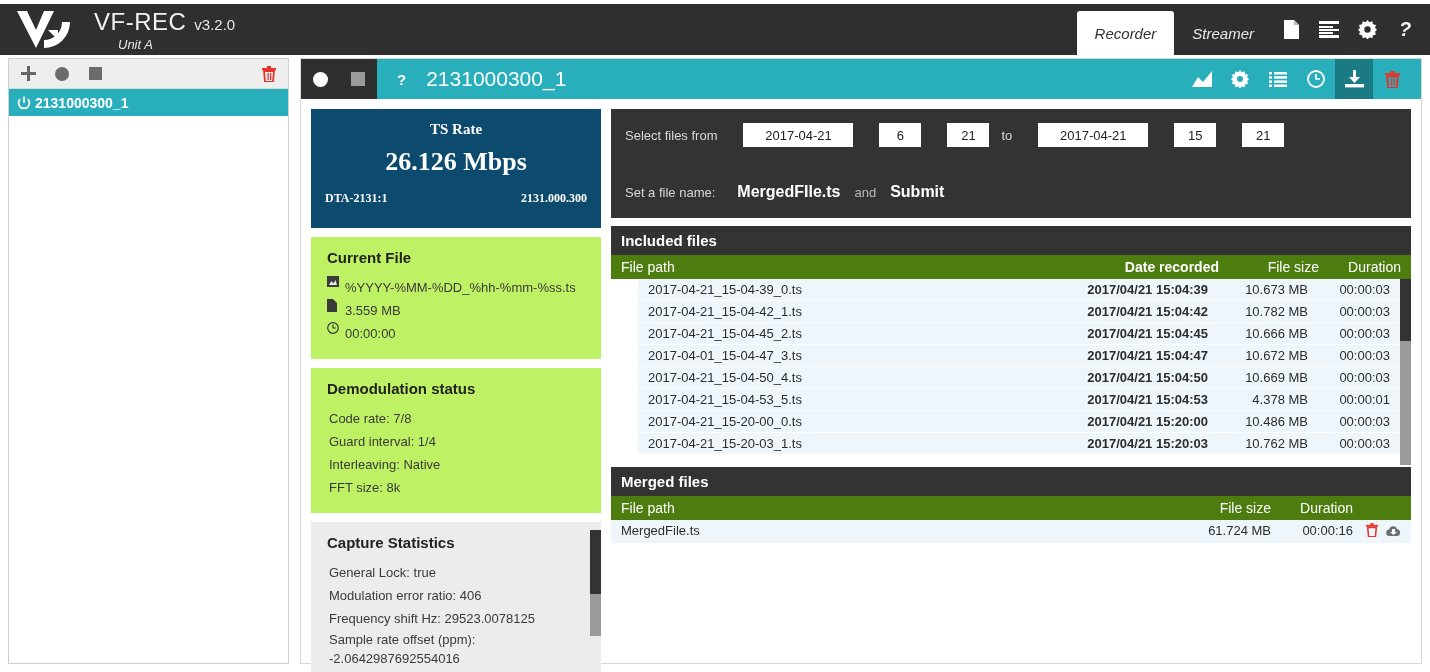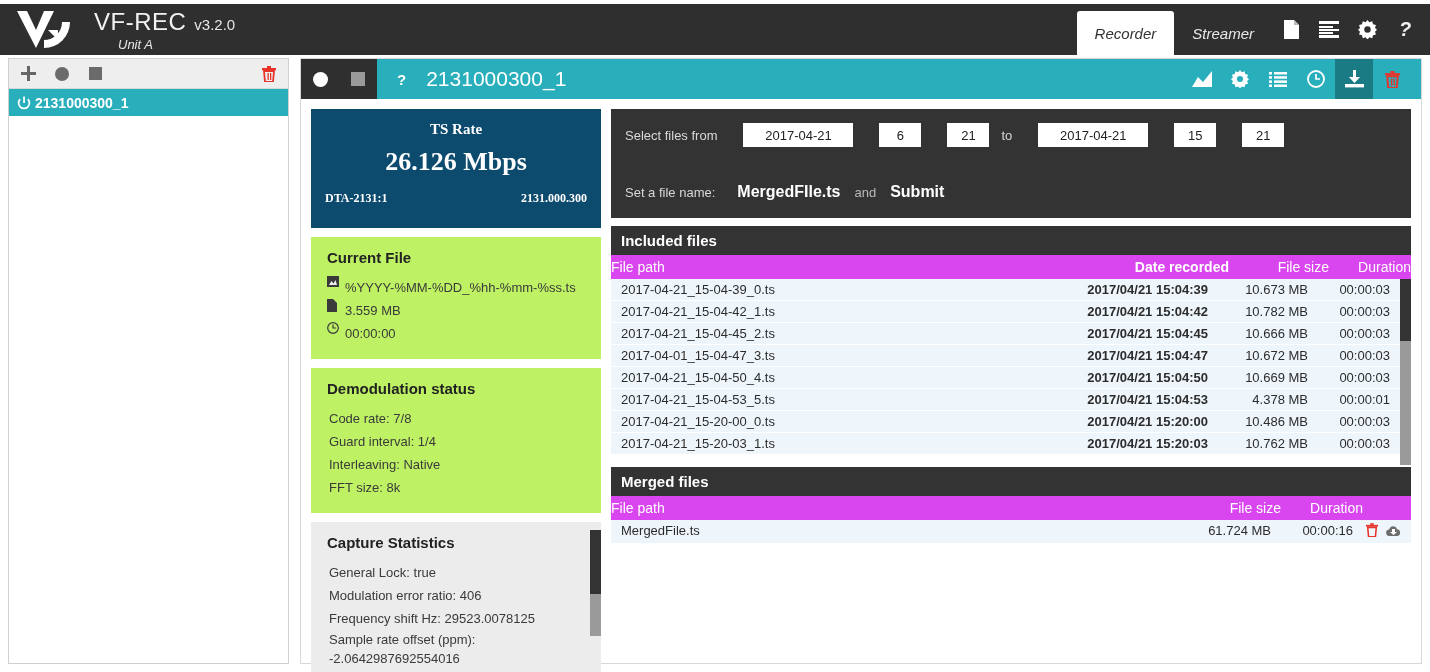--- a/index.html
+++ b/index.html
@@ -100,30 +100,30 @@
   }
   .fld.date { width: 110px; }
   .fld.num { width: 42px; }
   .merge-to { color: #d9d9d9; font-size: 13px; margin-left: 12px; }
   .mfname { color: #ffffff; font-size: 16px; font-weight: bold; margin-left: 22px; cursor: text; }
   .mand { color: #b9b9b9; font-size: 13px; margin-left: 14px; }
   .msubmit { color: #ffffff; font-size: 16px; font-weight: bold; margin-left: 14px; cursor: pointer; }
 
   
   .tbl-title { background: #333333; color: #ffffff; font-size: 15px; font-weight: bold; padding: 6px 10px; }
-  .tbl-head { background: #d946ef; color: #ffffff; font-size: 14px; display: flex; padding: 4px 0; }
+  .tbl-head { background: #4d7c0f; color: #ffffff; font-size: 14px; display: flex; padding: 4px 10px; }
   .tbl-row { font-size: 13px; color: #2c2c2c; display: flex; padding: 3px 10px; background: #eef6fb; border-bottom: 1px solid #ffffff; }
   .c-path { flex: 1; }
   .c-date { width: 175px; text-align: right; font-weight: bold; }
   .c-size { width: 100px; text-align: right; }
   .c-dur  { width: 82px; text-align: right; }
   .c-act  { width: 48px; text-align: right; }
 
   .inc-wrap { display: flex; }
-  .inc-list { flex: 1; height: 186px; overflow: hidden; }
+  .inc-list { flex: 1; height: 186px; overflow: hidden; margin-left: 27px; }
   .merged-block { margin-top: 2px; }
   .act-ico { cursor: pointer; margin-left: 8px; }
   .act-ico.trash { color: #e8332a; }
   .act-ico.cloud { color: #6d6d6d; }
 </style>
 </head>
 <body>
 
 <div class="topbar">
   <div class="brand">

